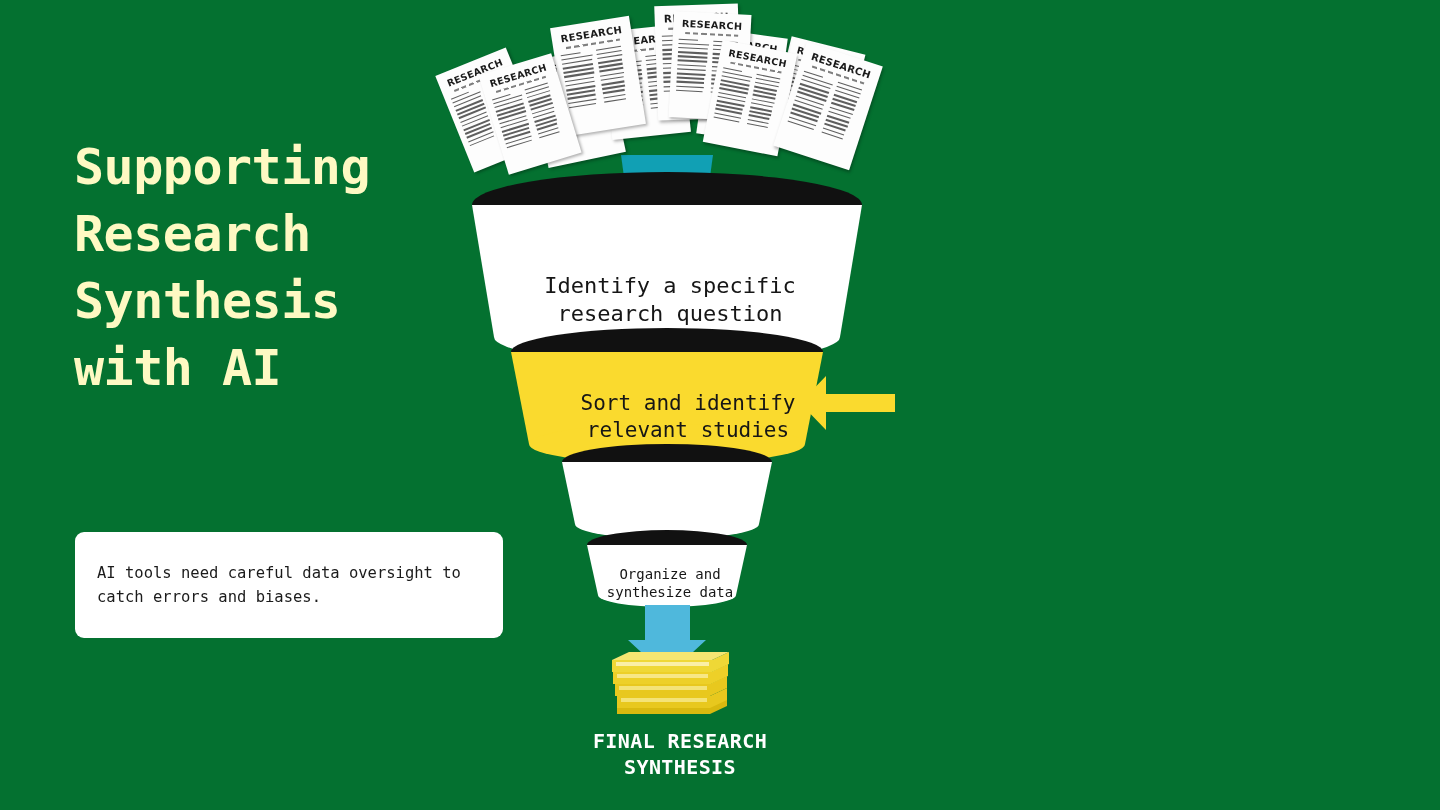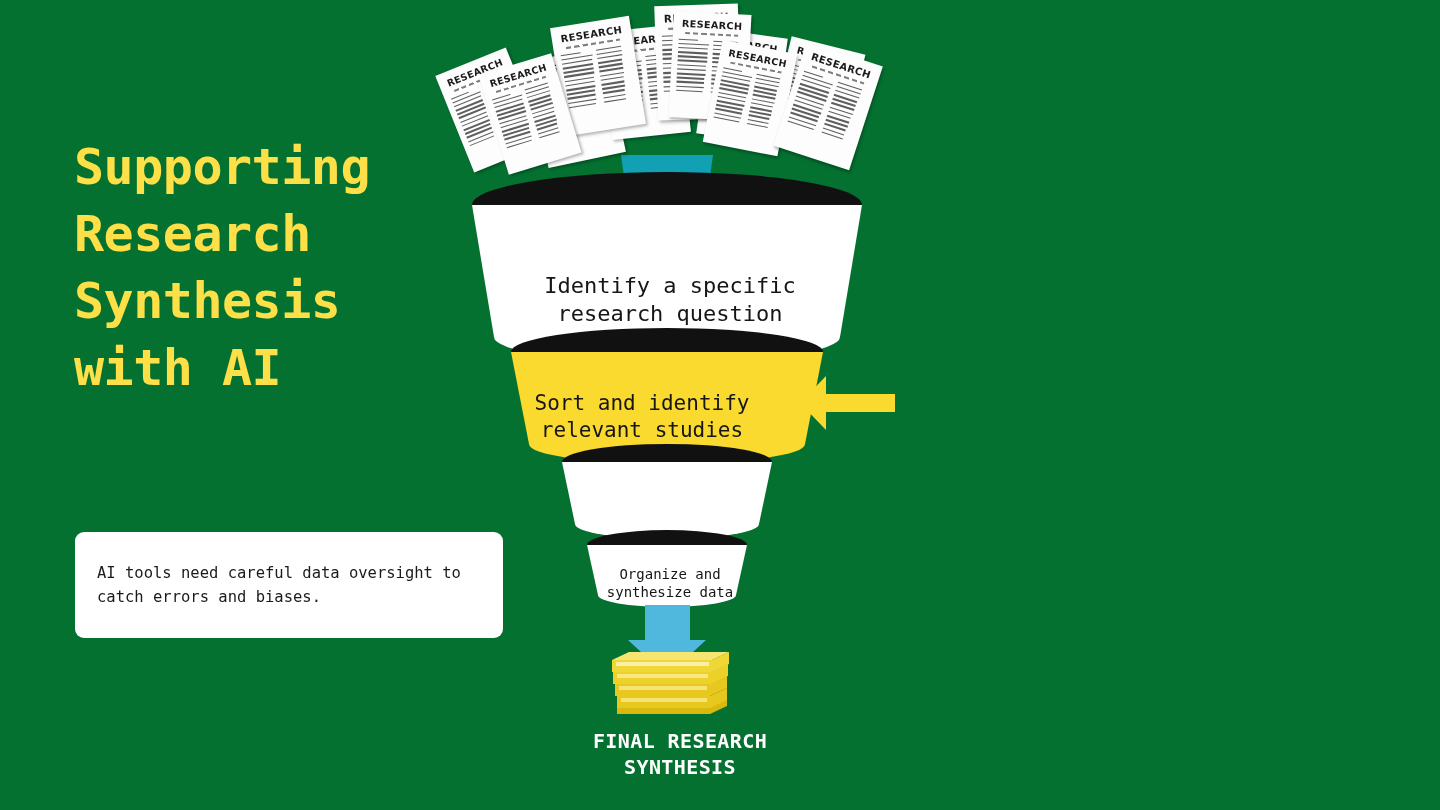--- a/index.html
+++ b/index.html
@@ -13,21 +13,21 @@
     position: relative;
     width: 1440px; height: 810px;
     background: #047130;
   }
 
   
   #title {
     position: absolute;
     left: 74px; top: 134px;
     width: 400px;
-    color: #fde047;
+    color: #fef9c3;
     font-family: "DejaVu Sans Mono", "Liberation Mono", monospace;
     font-size: 50px;
     font-weight: 700;
     line-height: 1.34;
     letter-spacing: -0.5px;
     white-space: pre-line;
   }
 
   
   .callout {
@@ -105,21 +105,21 @@
   
   .tier-label {
     position: absolute;
     text-align: center;
     color: #161616;
     font-family: "DejaVu Sans Mono", "Liberation Mono", monospace;
     white-space: pre-line;
     line-height: 1.28;
   }
   #tier1-label { left: 520px; top: 272px; width: 300px; font-size: 22px; }
-  #tier2-label { left: 502px; top: 390px; width: 280px; font-size: 21px; }
+  #tier2-label { left: 548px; top: 390px; width: 280px; font-size: 21px; }
   #tier3-label { left: 562px; top: 488px; width: 216px; font-size: 16.5px; }
   #tier4-label { left: 580px; top: 566px; width: 180px; font-size: 14px; }
 
   
   #studies-badge {
     position: absolute;
     left: 571px; top: 96px;
     background: #FADA2E;
     border-radius: 4px;
     padding: 4px 12px 5px 12px;

